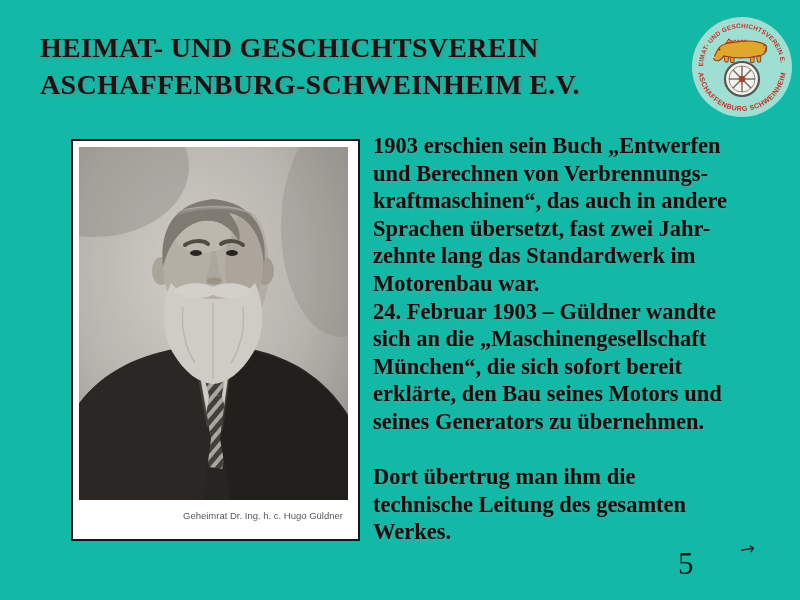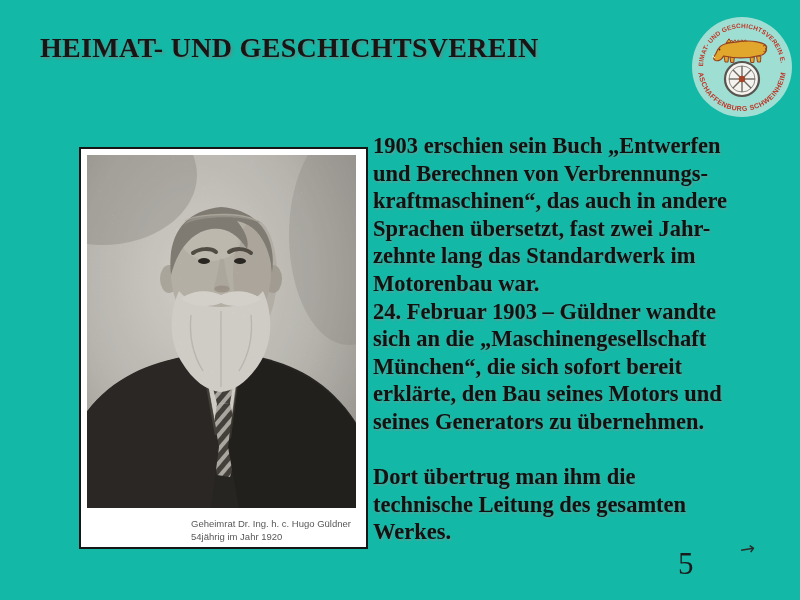--- a/index.html
+++ b/index.html
@@ -6,41 +6,42 @@
   #slide{position:relative;width:800px;height:600px;background:#14b8a6;font-family:"Liberation Serif",serif;}
 
   .title{position:absolute;left:40px;top:29px;font-size:28px;font-weight:bold;color:#1b1414;
          line-height:37px;letter-spacing:0.3px;
          text-shadow:2px 2px 2px rgba(125,125,125,0.55);}
 
   .logo{position:absolute;left:690px;top:13px;width:104px;height:104px;}
   .ringtext-top{font-family:"Liberation Sans",sans-serif;font-size:6.4px;font-weight:bold;letter-spacing:0.2px;fill:#bf3526;}
   .ringtext-bot{font-family:"Liberation Sans",sans-serif;font-size:7px;font-weight:bold;letter-spacing:0.4px;fill:#bf3526;}
 
-  .photo-frame{position:absolute;left:63px;top:131px;width:289px;height:402px;margin:16px;
+  .photo-frame{position:absolute;left:63px;top:131px;width:289px;height:402px;margin:8px;
                border:2px solid #161616;background:#ffffff;box-sizing:border-box;}
   .photo-img{position:absolute;left:6px;top:6px;width:269px;height:353px;}
   .photo-caption{position:absolute;left:110px;top:368px;font-family:"Liberation Sans",sans-serif;
                  font-size:9.5px;line-height:13px;color:#585858;}
 
   .body-text{position:absolute;left:373px;top:132px;width:422px;font-size:22.5px;font-weight:bold;
              color:#161111;line-height:27.6px;white-space:pre-line;
              text-shadow:1.5px 1.5px 1px rgba(145,145,145,0.4);}
 
   .page-number{position:absolute;left:678px;top:546px;font-size:31px;color:#1b1b1b;}
   .next-arrow{position:absolute;left:740px;top:538px;font-size:18px;color:#2b2b2b;
               font-family:"DejaVu Sans",sans-serif;transform:rotate(-9deg);cursor:pointer;}
 </style>
 </head>
 <body>
 
 <div id="slide">
 
   <div class="title">
     <div>HEIMAT- UND GESCHICHTSVEREIN</div>
+    <div>ASCHAFFENBURG-SCHWEINHEIM E.V.</div>
   </div>
 
   <svg class="logo" viewBox="0 0 104 104">
     <defs>
       <path id="arcTop" d="M 13,54 A 39,39 0 0 1 91,54" fill="none"></path>
       <path id="arcBot" d="M 8,54 A 44,44 0 0 0 96,54" fill="none"></path>
     </defs>
     <circle cx="52" cy="54" r="50" fill="#fcf9f2" opacity="0.6"></circle>
     <g>
       <circle cx="52" cy="66" r="17" fill="#f4f3ef" stroke="#58554f" stroke-width="2.2"></circle>
@@ -120,21 +121,20 @@
       </g>
       <g>
         <path d="M 92,136 C 82,158 82,186 94,206 C 106,226 120,236 134,237 C 148,236 162,226 174,206 C 186,186 186,158 176,136 C 166,148 150,152 134,152 C 118,152 102,148 92,136 Z" fill="#e8e5de"></path>
         <path d="M 134,140 C 122,134 104,135 94,144 C 104,152 124,153 134,148 C 144,153 164,152 174,144 C 164,135 146,134 134,140 Z" fill="#ece9e2"></path>
         <path d="M 104,160 C 102,180 106,200 116,216 M 164,160 C 166,180 162,200 152,216 M 134,156 L 134,232" stroke="#cdc9bf" stroke-width="1.4" fill="none" opacity="0.9"></path>
       </g>
       <rect width="269" height="353" filter="url(#grainF)" opacity="0.10"></rect>
     </svg>
     <figcaption class="photo-caption">
       <div>Geheimrat Dr. Ing. h. c. Hugo Güldner</div>
-      <div>54jährig im Jahr 1920</div>
     </figcaption>
   </figure>
 
   <div class="body-text">1903 erschien sein Buch „Entwerfen
 und Berechnen von Verbrennungs-
 kraftmaschinen“, das auch in andere
 Sprachen übersetzt, fast zwei Jahr-
 zehnte lang das Standardwerk im
 Motorenbau war.
 24. Februar 1903 – Güldner wandte

